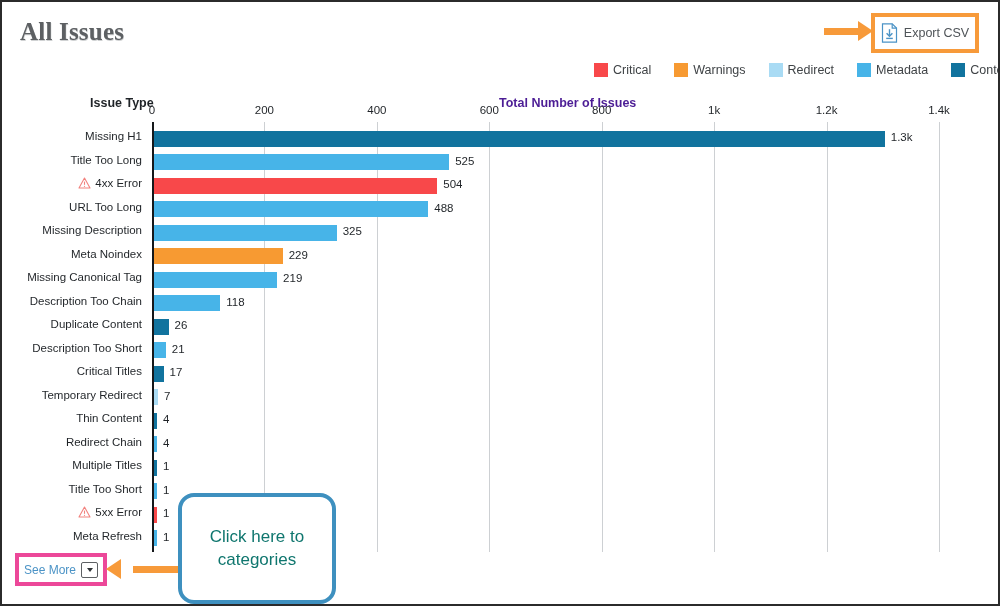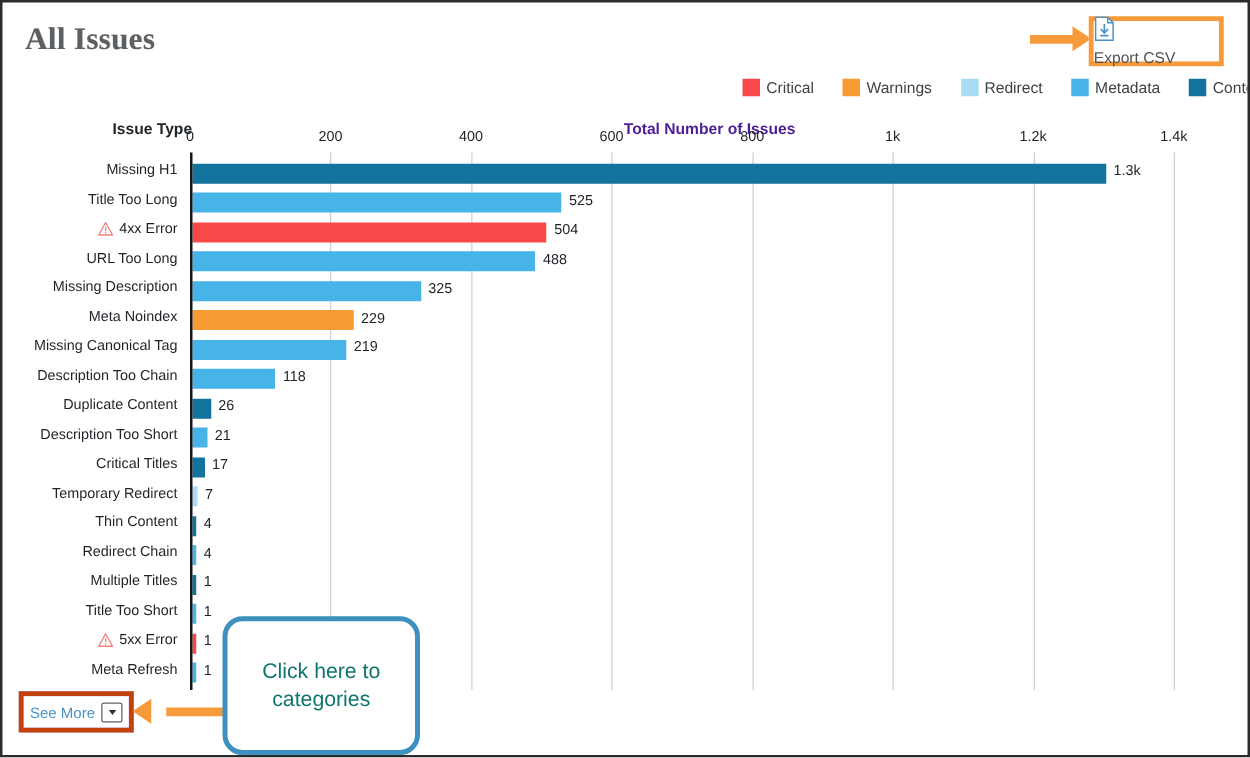--- a/index.html
+++ b/index.html
@@ -42,26 +42,25 @@
     height: 40px;
     border: 4px solid #F79A3A;
     box-sizing: border-box;
     background: #ffffff;
   }
   .export-btn {
     position: absolute;
     left: 0; top: 0;
     width: 100%; height: 100%;
     display: flex;
-    align-items: flex-start;
+    align-items: center;
     justify-content: center;
     gap: 6px;
     cursor: pointer;
     background: #ffffff;
-    flex-direction: column;
   }
   .export-btn .label {
     font-size: 12.5px;
     color: #4f5458;
     white-space: nowrap;
     font-family: "Liberation Sans", sans-serif;
   }
   .doc-dl-icon { width: 17px; height: 20px; display:block; }
 
   
@@ -215,23 +214,23 @@
   }
   .warn-icon { display:block; }
 
   
   .seemore-highlight {
     position: absolute;
     left: 13px;
     top: 551px;
     width: 92px;
     height: 33px;
-    border: 4px solid #c2410c;
+    border: 4px solid #ec4899;
     box-sizing: border-box;
-    background: #c4b5fd;
+    background: #fde047;
   }
   .seemore-btn {
     position: absolute;
     left: 0; top: 0;
     width: 100%; height: 100%;
     display: flex;
     align-items: center;
     justify-content: center;
     gap: 5px;
     background: #ffffff;

